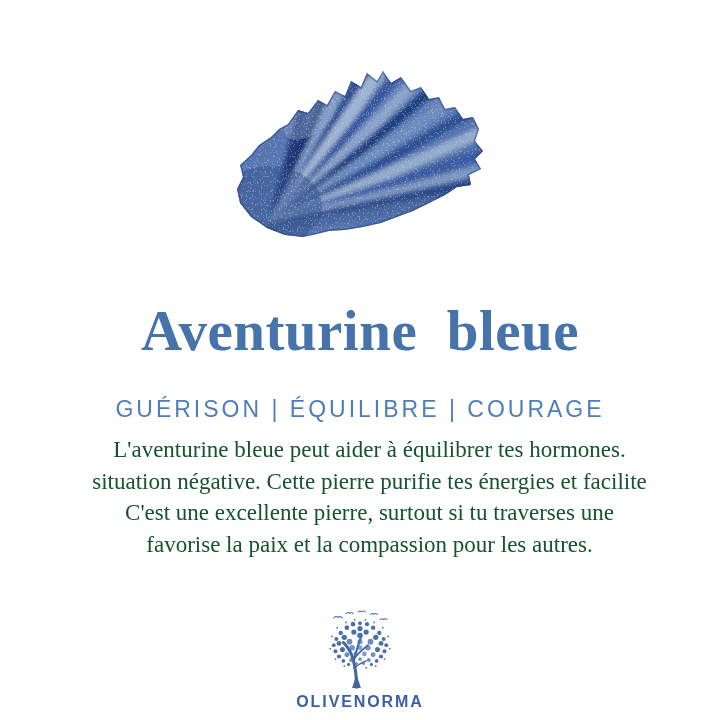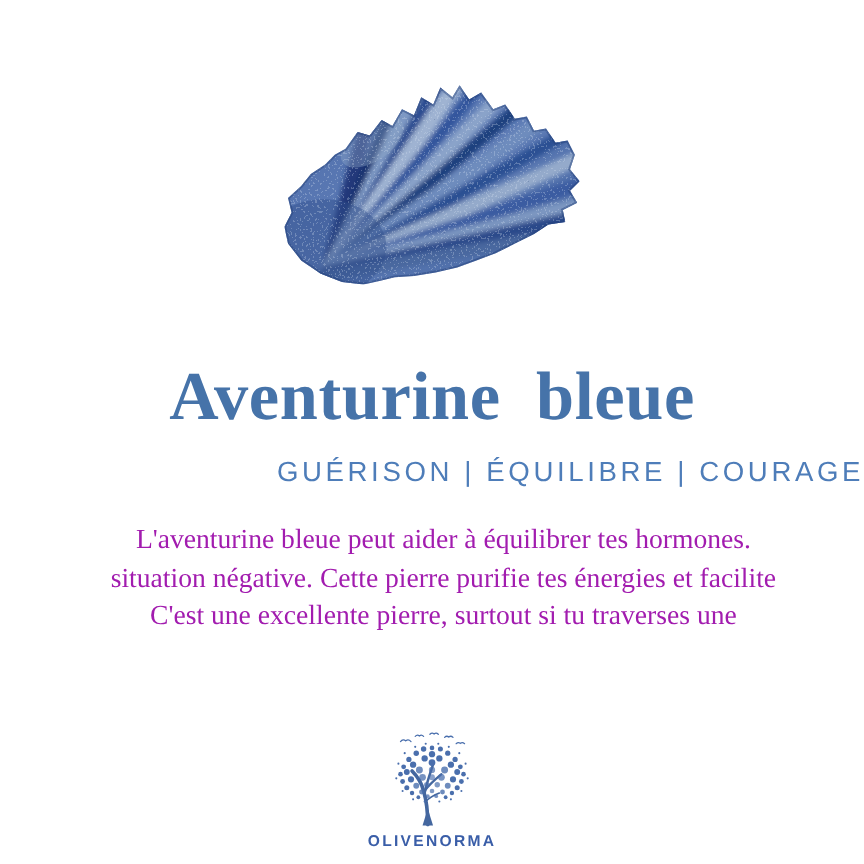--- a/index.html
+++ b/index.html
@@ -28,55 +28,55 @@
     font-weight: 700;
     font-size: 57px;
     line-height: 70px;
     letter-spacing: 0.5px;
     color: #4673a9;
     white-space: pre;
   }
   .subtitle {
     position: absolute;
     left: 0; right: 0;
-    top: 380px;
-    text-align: right;
+    top: 396px;
+    text-align: center;
     font-family: "Liberation Sans", sans-serif;
     font-weight: 400;
     font-size: 23px;
     letter-spacing: 3px;
     color: #4e7db9;
     white-space: pre;
   }
   .body-text {
     position: absolute;
     left: 0; right: 0;
     top: 434px;
     text-align: center;
     font-family: "Liberation Serif", serif;
     font-size: 23px;
     line-height: 31.5px;
-    color: #a21caf;
+    color: #14532d;
     margin-left: 19px;
   }
   .body-text .line { white-space: nowrap; }
   .logo {
     position: absolute;
     left: 0; right: 0;
     top: 610px;
     display: flex;
     flex-direction: column;
     align-items: center;
   }
   .tree-svg { width: 70px; height: 79px; }
   .brand {
     margin-top: 4px;
     font-family: "Liberation Sans", sans-serif;
     font-weight: 700;
-    font-size: 13px;
+    font-size: 16px;
     letter-spacing: 1.9px;
     color: #3a5ea8;
   }
 </style>
 </head>
 <body>
 
 <div class="card">
 
   <svg class="stone-svg" viewBox="0 0 258 182" aria-hidden="true">
@@ -140,20 +140,21 @@
   </svg>
 
   <h1 class="title">Aventurine  bleue</h1>
 
   <div class="subtitle">GUÉRISON | ÉQUILIBRE | COURAGE</div>
 
   <div class="body-text">
     <div class="line">L'aventurine bleue peut aider à équilibrer tes hormones.</div>
     <div class="line">situation négative. Cette pierre purifie tes énergies et facilite</div>
     <div class="line">C'est une excellente pierre, surtout si tu traverses une</div>
+    <div class="line">favorise la paix et la compassion pour les autres.</div>
   </div>
 
   <div class="logo">
     <svg class="tree-svg" viewBox="0 0 80 90" aria-hidden="true">
 
       <g stroke="#4a6fad" stroke-width="1.2" fill="none" stroke-linecap="round">
         <path d="M10,9 Q12.5,6 15,8.3 Q17.5,6.2 20,9"></path>
         <path d="M24,4 Q26,1.8 28,3.6 Q30,1.8 32,4"></path>
         <path d="M38,2 Q40,0 42,1.7 Q44,0 46,2"></path>
         <path d="M52,5 Q54,3 56,4.7 Q58,3 60,5"></path>

